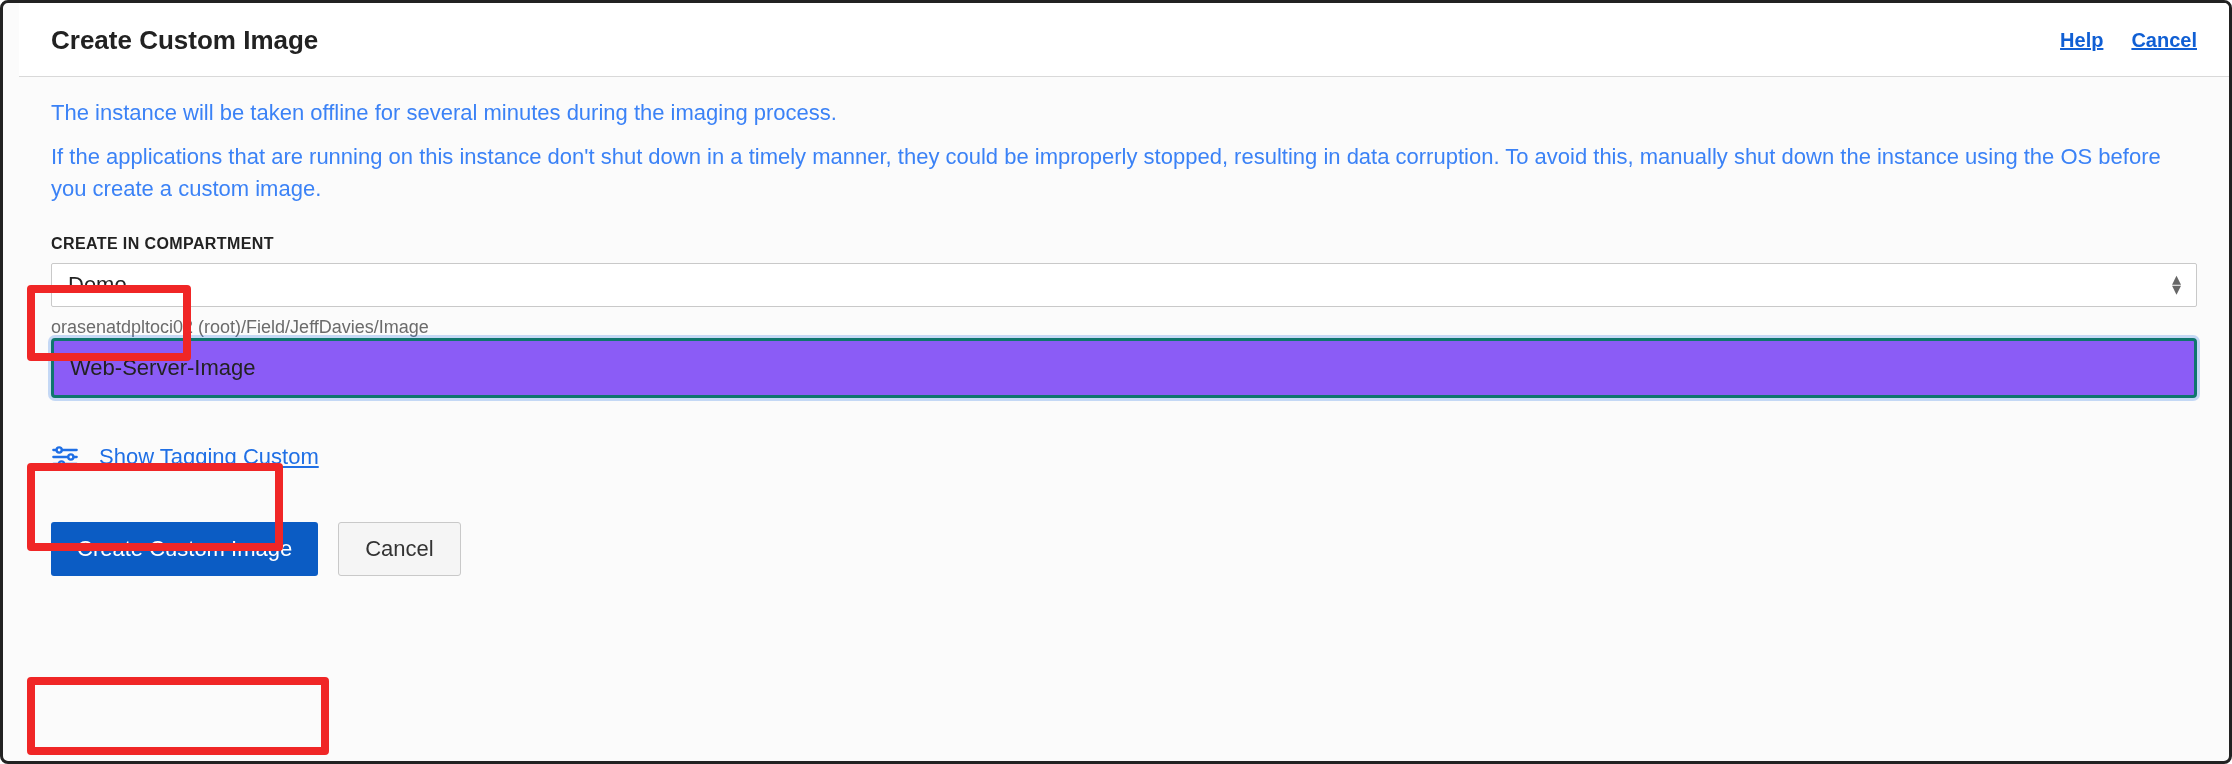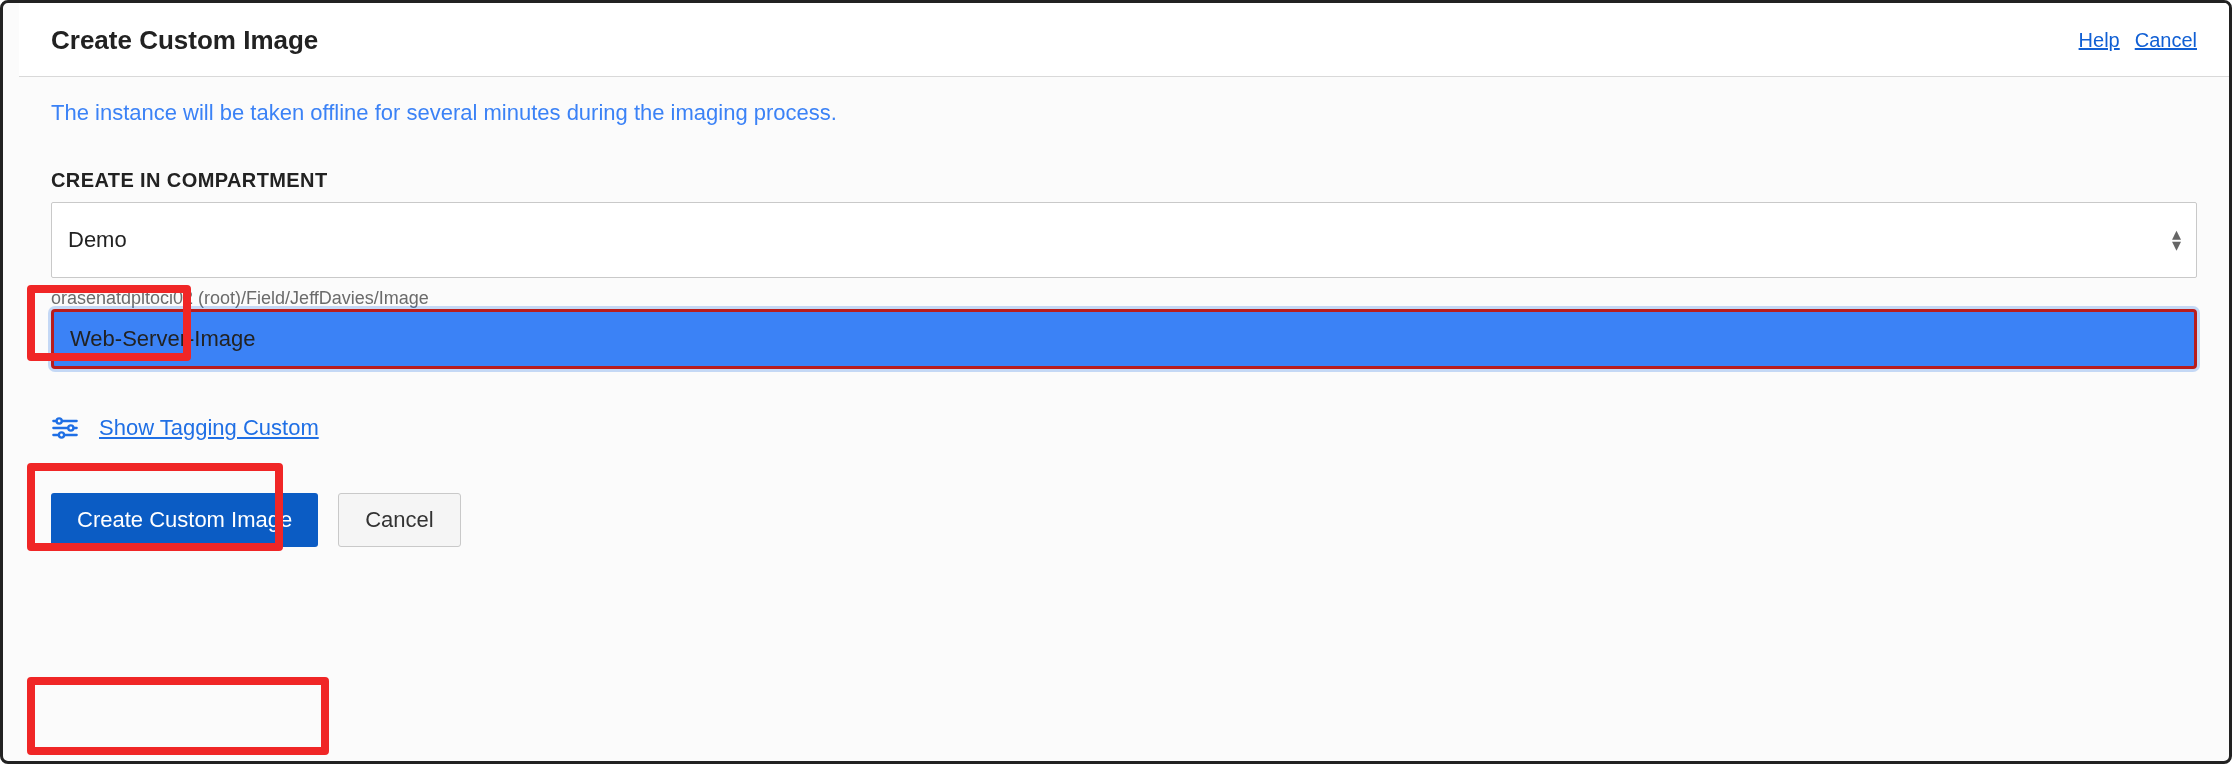--- a/index.html
+++ b/index.html
@@ -28,53 +28,54 @@
     border-bottom: 1px solid #d9d9d9;
     background: #fff;
   }
   .title {
     font-size: 26px;
     font-weight: 700;
     color: #222;
   }
   .header-links {
     display: flex;
-    gap: 15px;
+    gap: 28px;
     font-size: 20px;
+    font-weight: bold;
   }
   .header-links a {
     color: #105fd4;
     text-decoration: underline;
     cursor: pointer;
   }
   .body {
     padding: 20px 32px 28px 32px;
   }
   .desc {
     font-size: 22px;
     line-height: 1.45;
     color: #3b82f6;
     margin-bottom: 12px;
   }
   .field-label {
     display: block;
-    font-size: 20px;
+    font-size: 16px;
     font-weight: 700;
     letter-spacing: 0.4px;
     color: #222;
-    margin-top: 40px;
+    margin-top: 30px;
     margin-bottom: 10px;
   }
   .select-wrap {
     position: relative;
     width: 100%;
   }
   .select-field {
     width: 100%;
-    height: 76px;
+    height: 44px;
     border: 1px solid #c9c9c9;
     background: #fff;
     padding: 0 48px 0 16px;
     font-size: 22px;
     color: #222;
     appearance: none;
     border-radius: 2px;
   }
   .select-caret {
     position: absolute;
@@ -87,22 +88,22 @@
     line-height: 0.6;
   }
   .breadcrumb-hint {
     font-size: 18px;
     color: #6b6b6b;
     margin-top: 10px;
   }
   .text-field {
     width: 100%;
     height: 60px;
-    border: 3px solid #b91c1c;
-    background: #3b82f6;
+    border: 3px solid #0f766e;
+    background: #8b5cf6;
     padding: 0 16px;
     font-size: 22px;
     color: #222;
     border-radius: 4px;
     box-shadow: 0 0 0 3px rgba(31,111,229,0.25);
   }
   .tag-row {
     display: flex;
     align-items: center;
     gap: 20px;
@@ -166,20 +167,21 @@
     <div class="title">Create Custom Image</div>
     <div class="header-links">
       <a>Help</a>
       <a>Cancel</a>
     </div>
   </div>
 
   <div class="body">
 
     <p class="desc">The instance will be taken offline for several minutes during the imaging process.</p>
+    <p class="desc">If the applications that are running on this instance don't shut down in a timely manner, they could be improperly stopped, resulting in data corruption. To avoid this, manually shut down the instance using the OS before you create a custom image.</p>
 
     <label class="field-label">CREATE IN COMPARTMENT</label>
     <div class="select-wrap">
       <input class="select-field" readonly="" value="Demo" style="">
       <span class="select-caret">▴<br>▾</span>
     </div>
     <div class="breadcrumb-hint">orasenatdpltoci02 (root)/Field/JeffDavies/Image</div>
 
     <input class="text-field" type="text" value="Web-Server-Image" style="">
 

